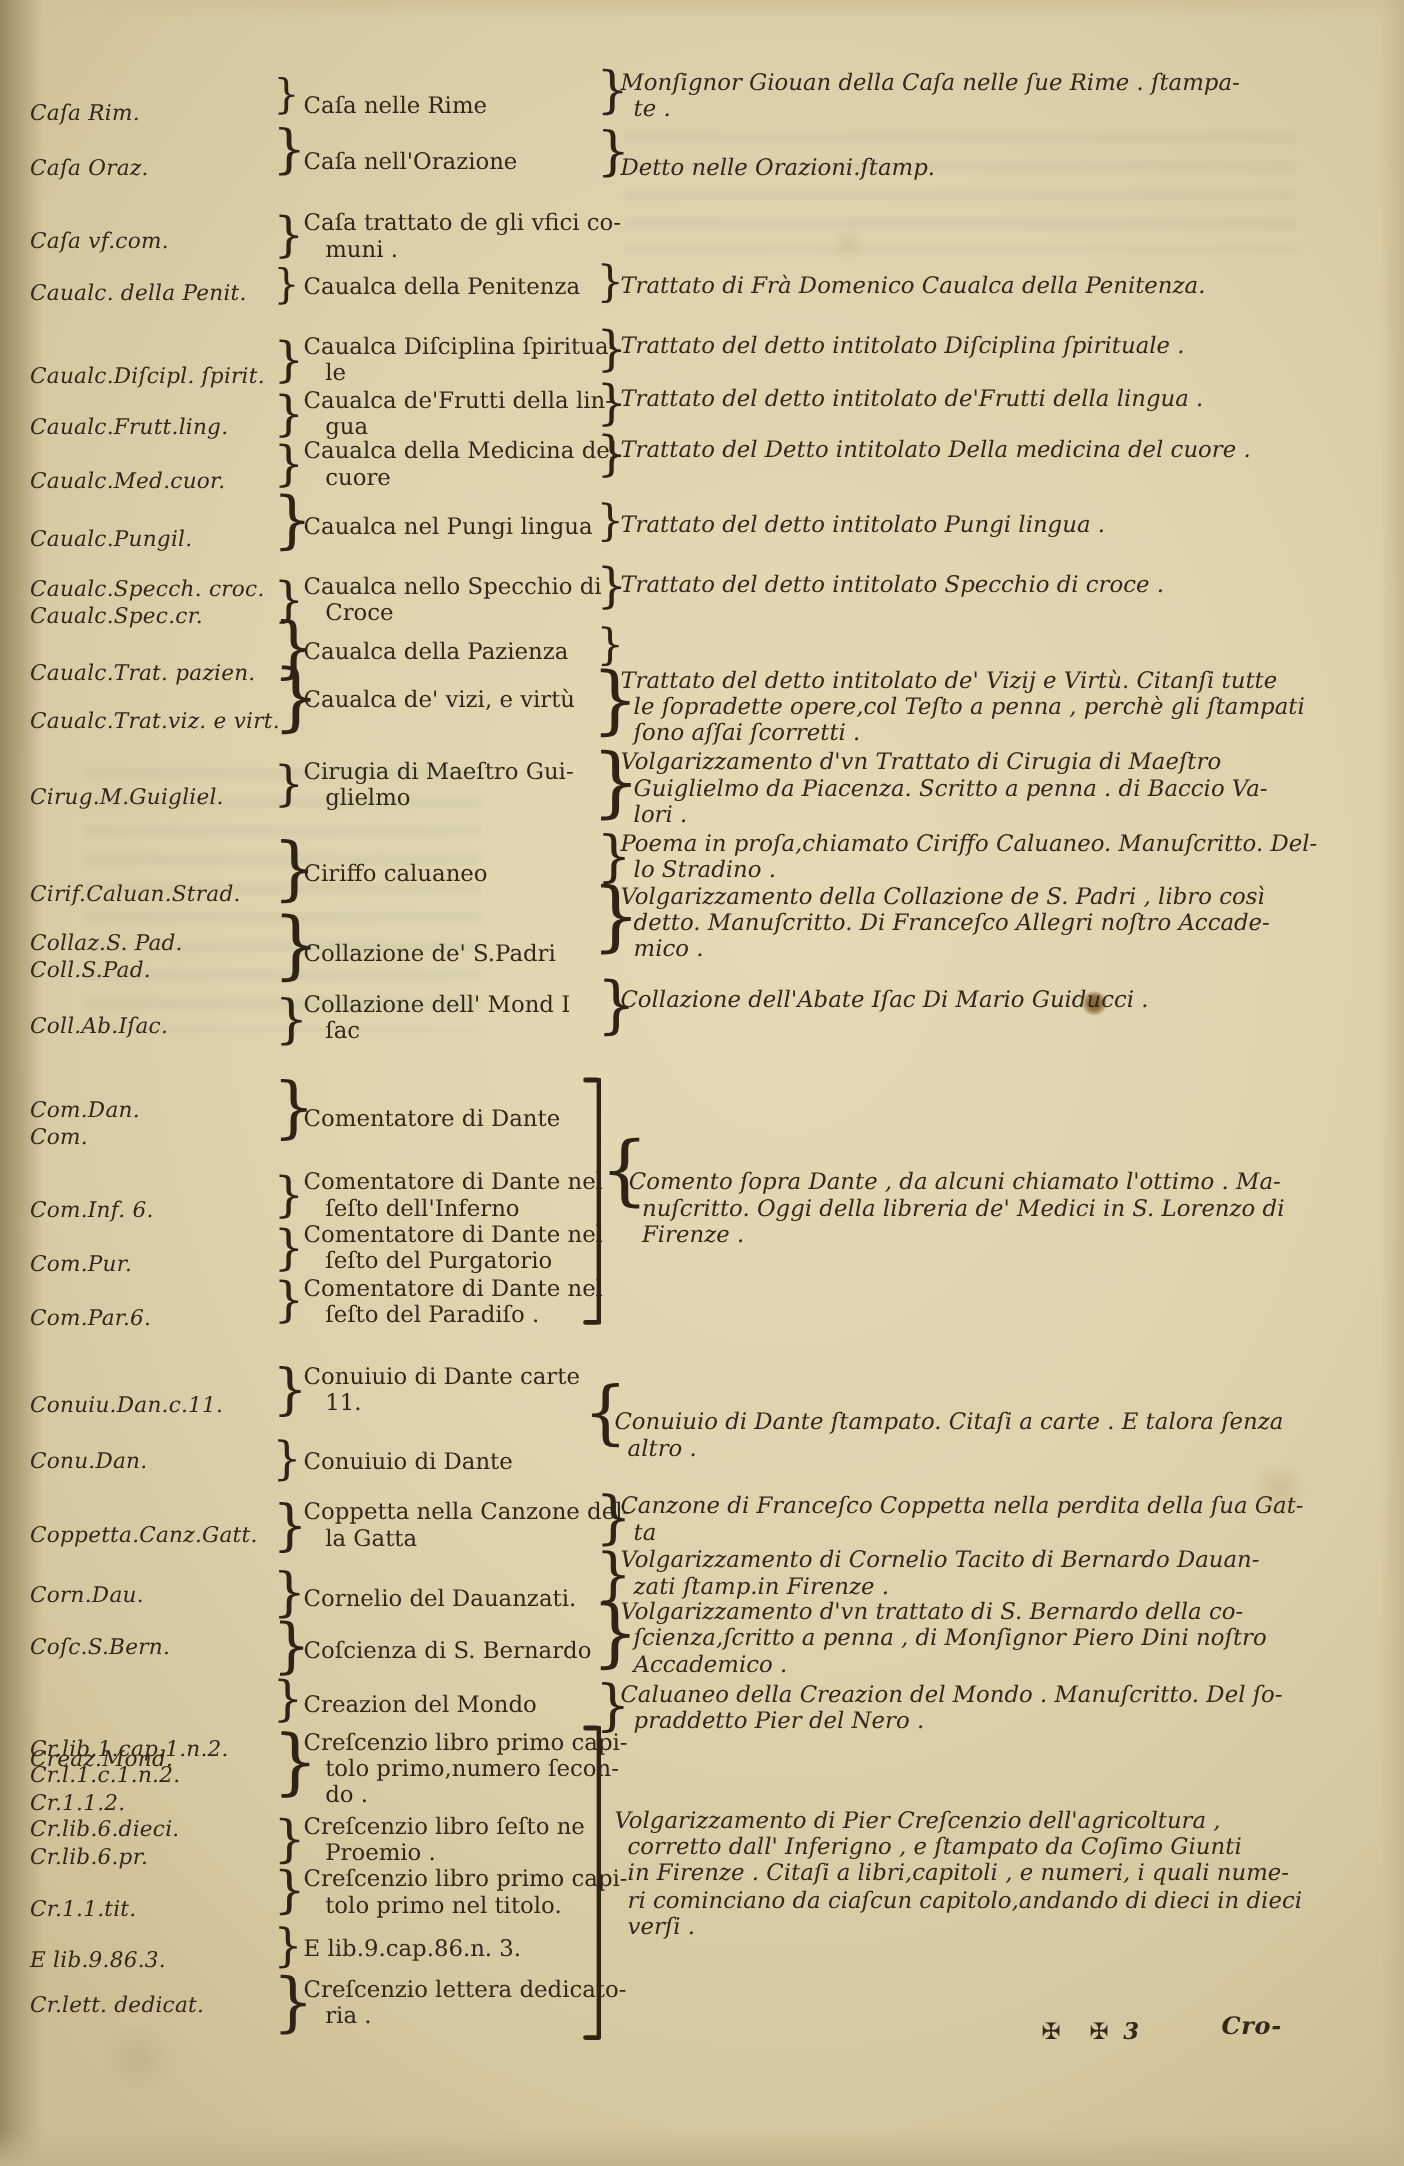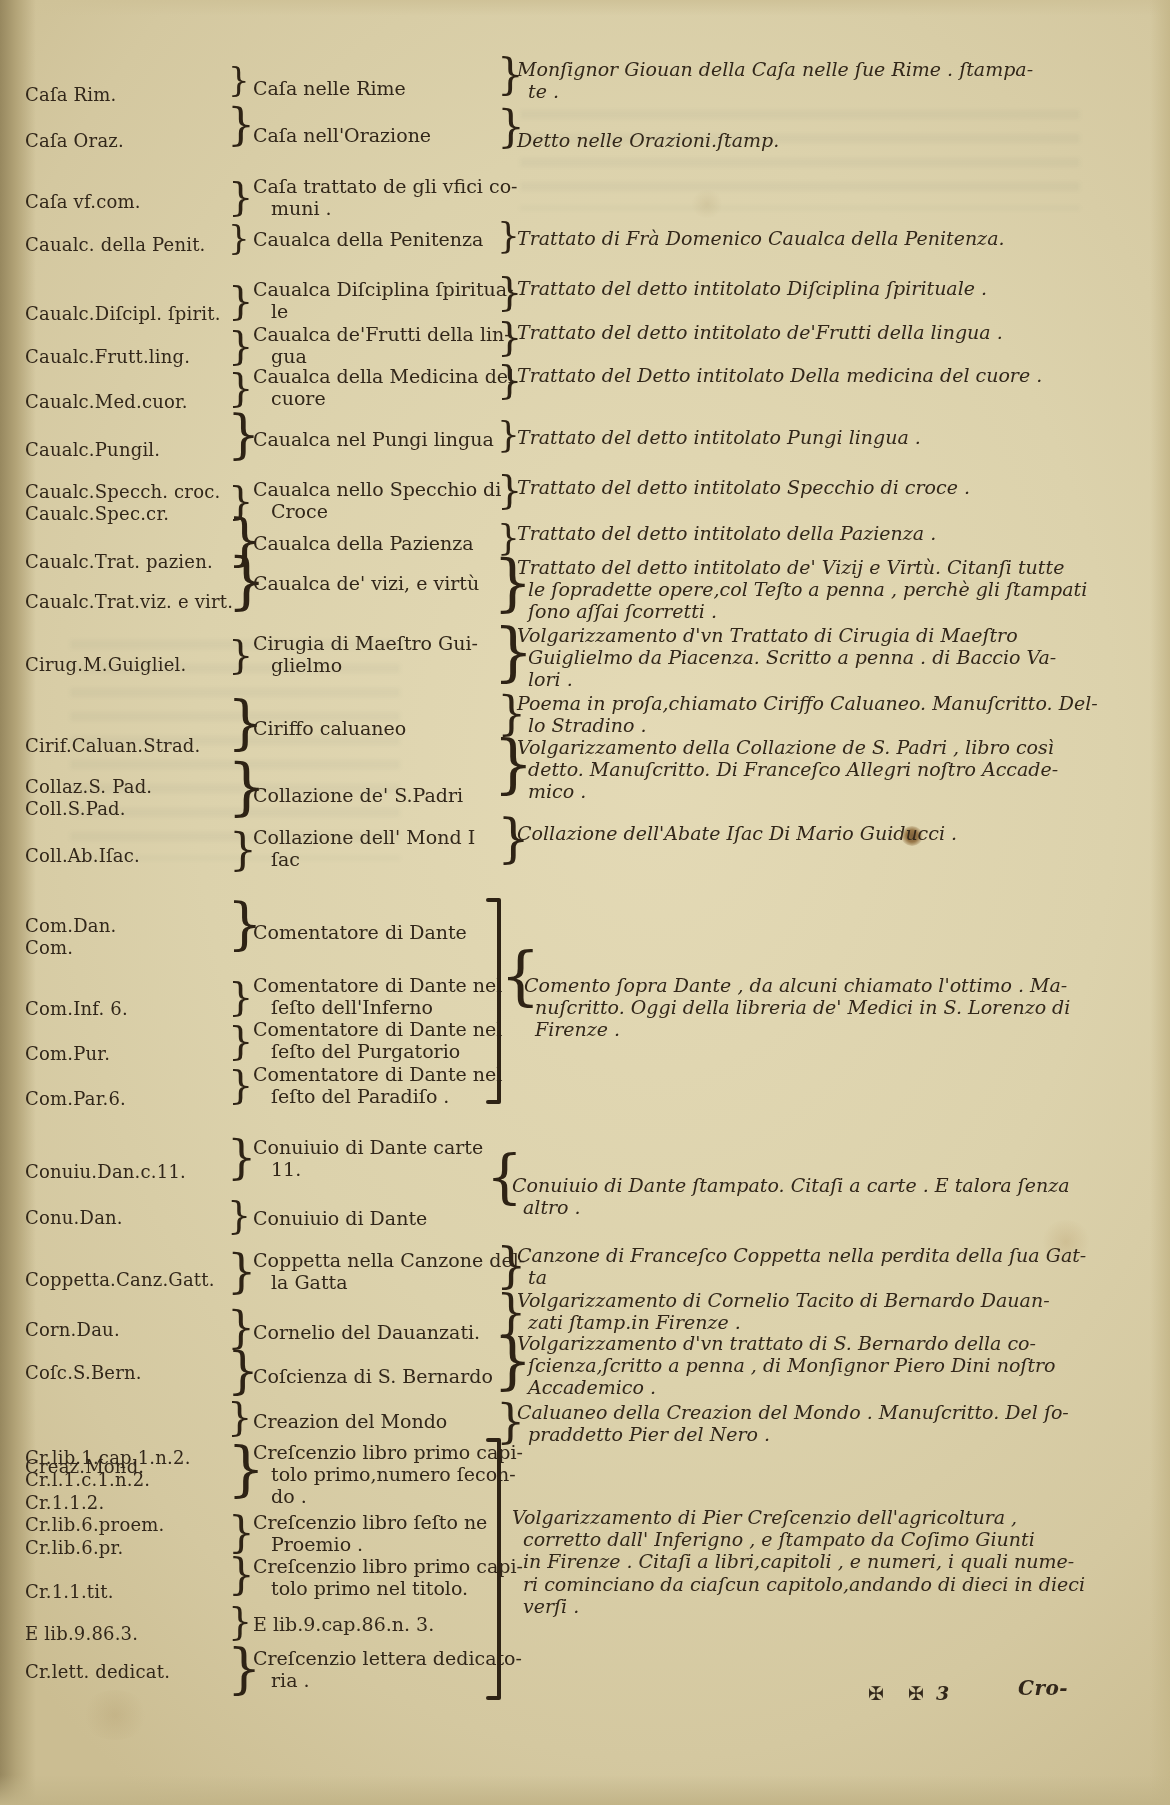--- a/index.html
+++ b/index.html
@@ -7,21 +7,21 @@
     font-family:"DejaVu Serif",serif;color:#32271a;
     background:radial-gradient(ellipse 920px 1250px at 56% 42%, #e4dab6 0%, #dcd2ac 50%, #d4c8a0 80%, #cbbd92 100%);}
   .edge-l{position:absolute;left:0;top:0;bottom:0;width:36px;
     background:linear-gradient(to right,#97885f 0%,#b3a478 45%,rgba(179,164,120,0) 100%);}
   .edge-r{position:absolute;right:0;top:0;bottom:0;width:20px;
     background:linear-gradient(to left,#c6b88b,rgba(198,184,139,0));}
   .edge-b{position:absolute;left:0;right:0;bottom:0;height:30px;
     background:linear-gradient(to top,#c2b488,rgba(194,180,136,0));}
   .edge-t{position:absolute;left:0;right:0;top:0;height:16px;
     background:linear-gradient(to bottom,#cfc298,rgba(207,194,152,0));}
-  .abbr{position:absolute;font-size:18px;line-height:21.8px;white-space:nowrap;letter-spacing:.2px;}
+  .abbr{position:absolute;font-style:italic;font-size:18px;line-height:21.8px;white-space:nowrap;letter-spacing:.2px;}
   .mid{position:absolute;font-size:19px;line-height:22px;white-space:nowrap;}
   .mid .ind{margin-left:18px;}
   .rt{position:absolute;font-style:italic;font-size:19px;line-height:22.2px;white-space:nowrap;}
   .rt .ind{margin-left:11px;}
   .br,.bo{position:absolute;font-style:normal;line-height:1;color:#2e2315;font-family:"DejaVu Serif",serif;}
   .br::before{content:"}";}
   .bo::before{content:"{";}
   .gbr{position:absolute;width:13px;border-right:4px solid #2e2315;border-radius:2px;}
   .gbr::before,.gbr::after{content:"";position:absolute;right:-2px;width:13px;height:4px;background:#2e2315;border-radius:2px;}
   .gbr::before{top:0;}
@@ -168,23 +168,20 @@
     </div>
 
   <div class="abbr" style="left:25px;top:551px">
       <div>Caualc.Trat. pazien.</div>
     </div>
   <span class="br" style="left:227px;top:512px;font-size:56px"></span>
   <div class="mid" style="left:253px;top:532px">
       <div>Caualca della Pazienza</div>
     </div>
   <span class="br" style="left:497px;top:520px;font-size:36px"></span>
-  <div class="rt" style="left:517px;top:522px">
-      <div>Trattato del detto intitolato della Pazienza .</div>
-    </div>
 
   <div class="abbr" style="left:25px;top:591px">
       <div>Caualc.Trat.viz. e virt.</div>
     </div>
   <span class="br" style="left:227px;top:550px;font-size:62px"></span>
   <div class="mid" style="left:253px;top:572px">
       <div>Caualca de' vizi, e virtù</div>
     </div>
   <span class="br" style="left:493px;top:552px;font-size:62px"></span>
   <div class="rt" style="left:517px;top:556px">
@@ -367,21 +364,21 @@
   <span class="br" style="left:496px;top:1398px;font-size:46px"></span>
   <div class="rt" style="left:517px;top:1401px">
       <div>Caluaneo della Creazion del Mondo . Manuſcritto. Del ſo-</div>
       <div class="ind">praddetto Pier del Nero .</div>
     </div>
 
   <div class="abbr" style="left:25px;top:1447px;line-height:22.4px">
       <div>Cr.lib.1.cap.1.n.2.</div>
       <div>Cr.l.1.c.1.n.2.</div>
       <div>Cr.1.1.2.</div>
-      <div>Cr.lib.6.proem.</div>
+      <div>Cr.lib.6.dieci.</div>
       <div>Cr.lib.6.pr.</div>
     </div>
   <span class="br" style="left:227px;top:1438px;font-size:60px"></span>
   <div class="mid" style="left:253px;top:1441px">
       <div>Creſcenzio libro primo capi-</div>
       <div class="ind">tolo primo,numero ſecon-</div>
       <div class="ind">do .</div>
     </div>
 
   <span class="br" style="left:228px;top:1512px;font-size:42px"></span>

